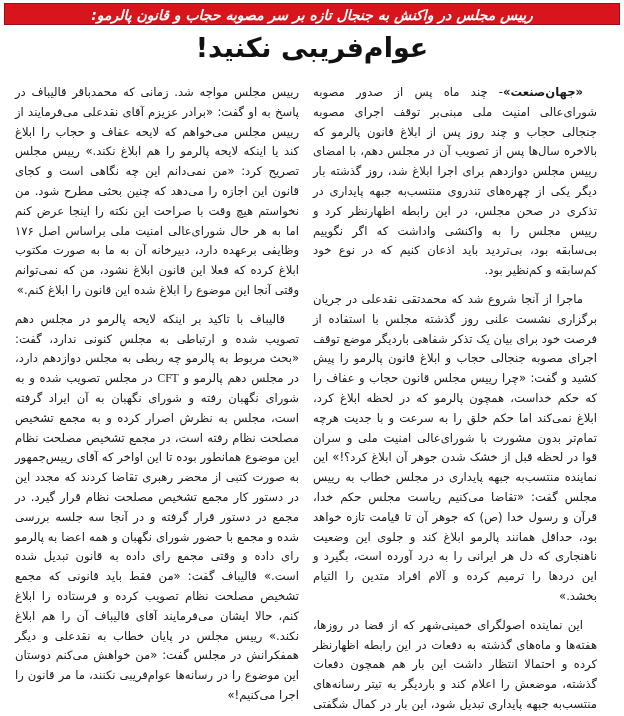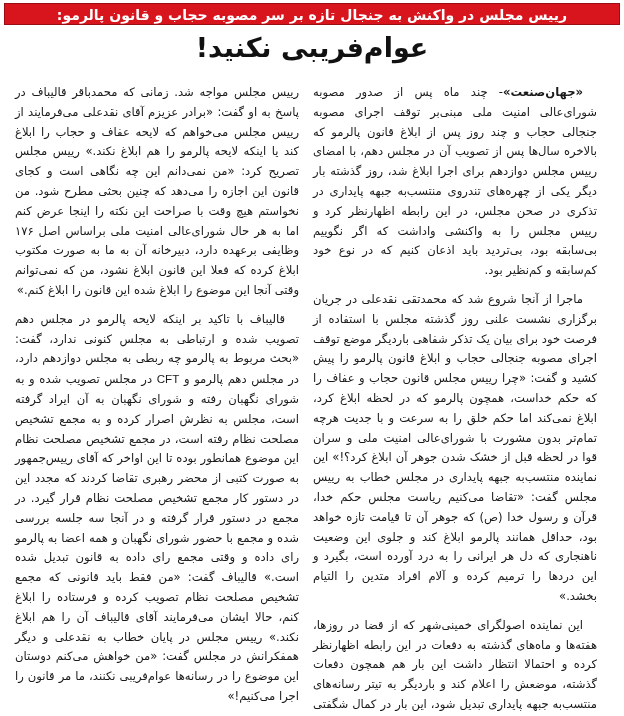--- a/index.html
+++ b/index.html
@@ -5,38 +5,38 @@
     html, body { margin: 0; padding: 0; background: #ffffff; }
     body {
       width: 624px; height: 716px; overflow: hidden; position: relative;
       font-family: "DejaVu Sans", sans-serif; color: #1a1a1a;
     }
     .kicker {
       position: absolute; left: 4px; top: 3px; width: 616px; height: 22px;
       background: #d8141d; color: #ffffff;
       font-size: 14px; font-weight: bold; line-height: 22px;
       text-align: center; direction: rtl;
-      border: 1px solid #9a0e13; box-sizing: border-box;
+      border: 1px solid #9a0e13; box-sizing: border-box; font-style: italic;
     }
     .headline {
       position: absolute; left: 0; top: 28px; width: 624px; height: 40px;
       text-align: center; direction: rtl;
       font-size: 27px; font-weight: bold; line-height: 40px; color: #111111;
     }
     .col {
       position: absolute; top: 74px; width: 302px; height: 640px;
       direction: rtl; text-align: justify; text-align-last: right;
       font-size: 11.6px; line-height: 19.8px; overflow: hidden;
     }
     .col-right { right: 18px; }
     .col-left { left: 6px; }
     .col p { margin: 9px; }
     .col p.indent { text-indent: 14px; }
     .source { font-weight: bold; }
-    .latin { font-family: Liberation Sans, sans-serif; }
+    .latin { font-family: Liberation Serif, serif; }
   </style>
 </head>
 <body>
 
 <div class="kicker">رییس مجلس در واکنش به جنجال تازه بر سر مصوبه حجاب و قانون پالرمو:</div>
 <div class="headline">عوام‌فریبی نکنید!</div>
 
 <div class="col col-right">
   <p class="indent"><span class="source">«جهان‌صنعت»</span><span>- چند ماه پس از صدور مصوبه شورای‌عالی امنیت ملی مبنی‌بر توقف اجرای مصوبه جنجالی حجاب و چند روز پس از ابلاغ قانون پالرمو که بالاخره سال‌ها پس از تصویب آن در مجلس دهم، با امضای رییس مجلس دوازدهم برای اجرا ابلاغ شد، روز گذشته بار دیگر یکی از چهره‌های تندروی منتسب‌به جبهه پایداری در تذکری در صحن مجلس، در این رابطه اظهارنظر کرد و رییس مجلس را به واکنشی واداشت که اگر نگوییم بی‌سابقه بود، بی‌تردید باید اذعان کنیم که در نوع خود کم‌سابقه و کم‌نظیر بود.</span></p>
   <p class="indent">ماجرا از آنجا شروع شد که محمدتقی نقدعلی در جریان برگزاری نشست علنی روز گذشته مجلس با استفاده از فرصت خود برای بیان یک تذکر شفاهی باردیگر موضع توقف اجرای مصوبه جنجالی حجاب و ابلاغ قانون پالرمو را پیش کشید و گفت: «چرا رییس مجلس قانون حجاب و عفاف را که حکم خداست، همچون پالرمو که در لحظه ابلاغ کرد، ابلاغ نمی‌کند اما حکم خلق را به سرعت و با جدیت هرچه تمام‌تر بدون مشورت با شورای‌عالی امنیت ملی و سران قوا در لحظه قبل از خشک شدن جوهر آن ابلاغ کرد؟!» این نماینده منتسب‌به جبهه پایداری در مجلس خطاب به رییس مجلس گفت: «تقاضا می‌کنیم ریاست مجلس حکم خدا، قرآن و رسول خدا (ص) که جوهر آن تا قیامت تازه خواهد بود، حداقل همانند پالرمو ابلاغ کند و جلوی این وضعیت ناهنجاری که دل هر ایرانی را به درد آورده است، بگیرد و این دردها را ترمیم کرده و آلام افراد متدین را التیام بخشد.»</p>

